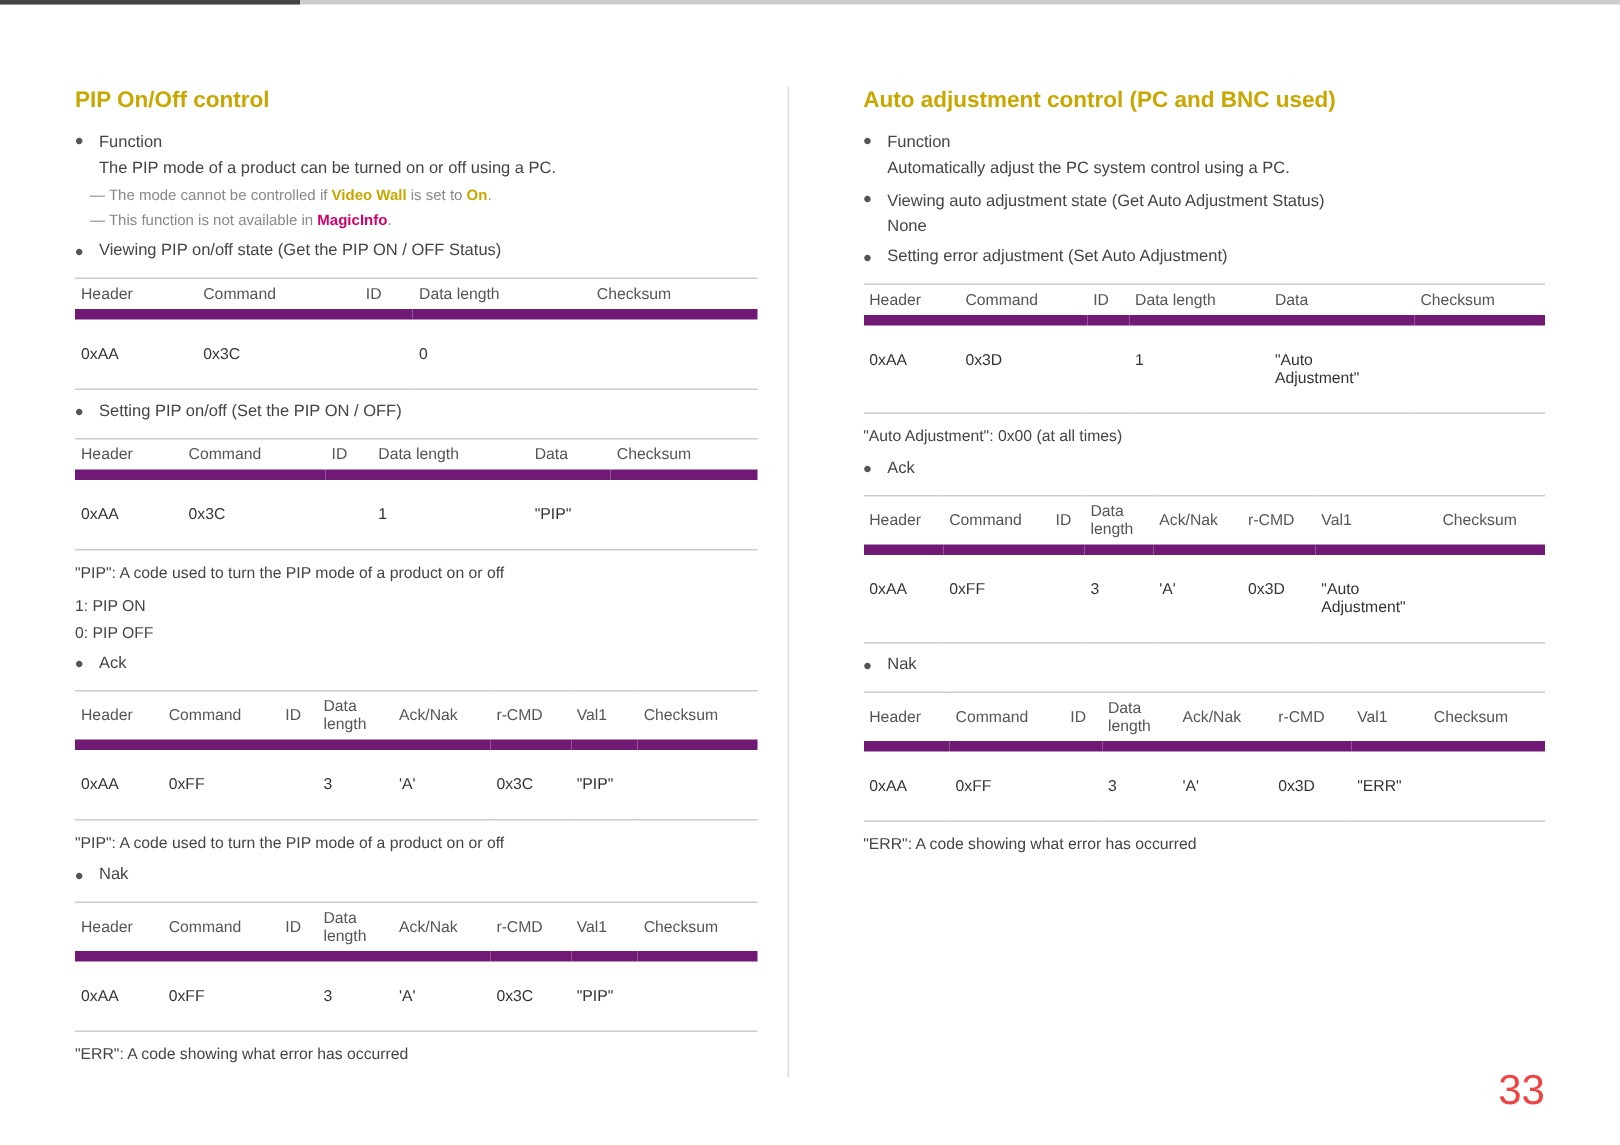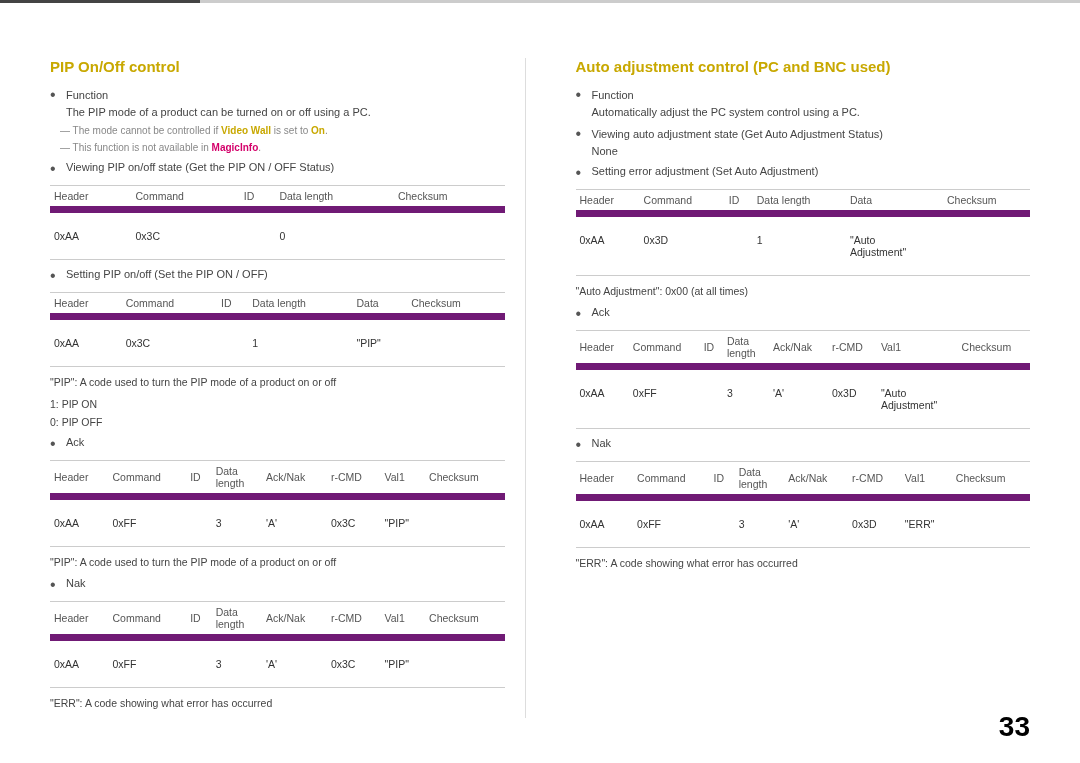--- a/index.html
+++ b/index.html
@@ -138,22 +138,22 @@
       font-size: 10.5px;
       color: #444;
       margin: 6px 0;
       line-height: 1.5;
     }
     .page-number {
       position: absolute;
       bottom: 20px;
       right: 50px;
       font-size: 28px;
-      color: #000000;
-      font-weight: bold;
+      color: #ef4444;
+      font-weight: normal;
     }
   </style>
 </head>
 <body>
 
 <div class="page">
   <div class="top-line"></div>
   <div class="top-accent"></div>
 
   <div class="columns" style="margin-top:18px;">

